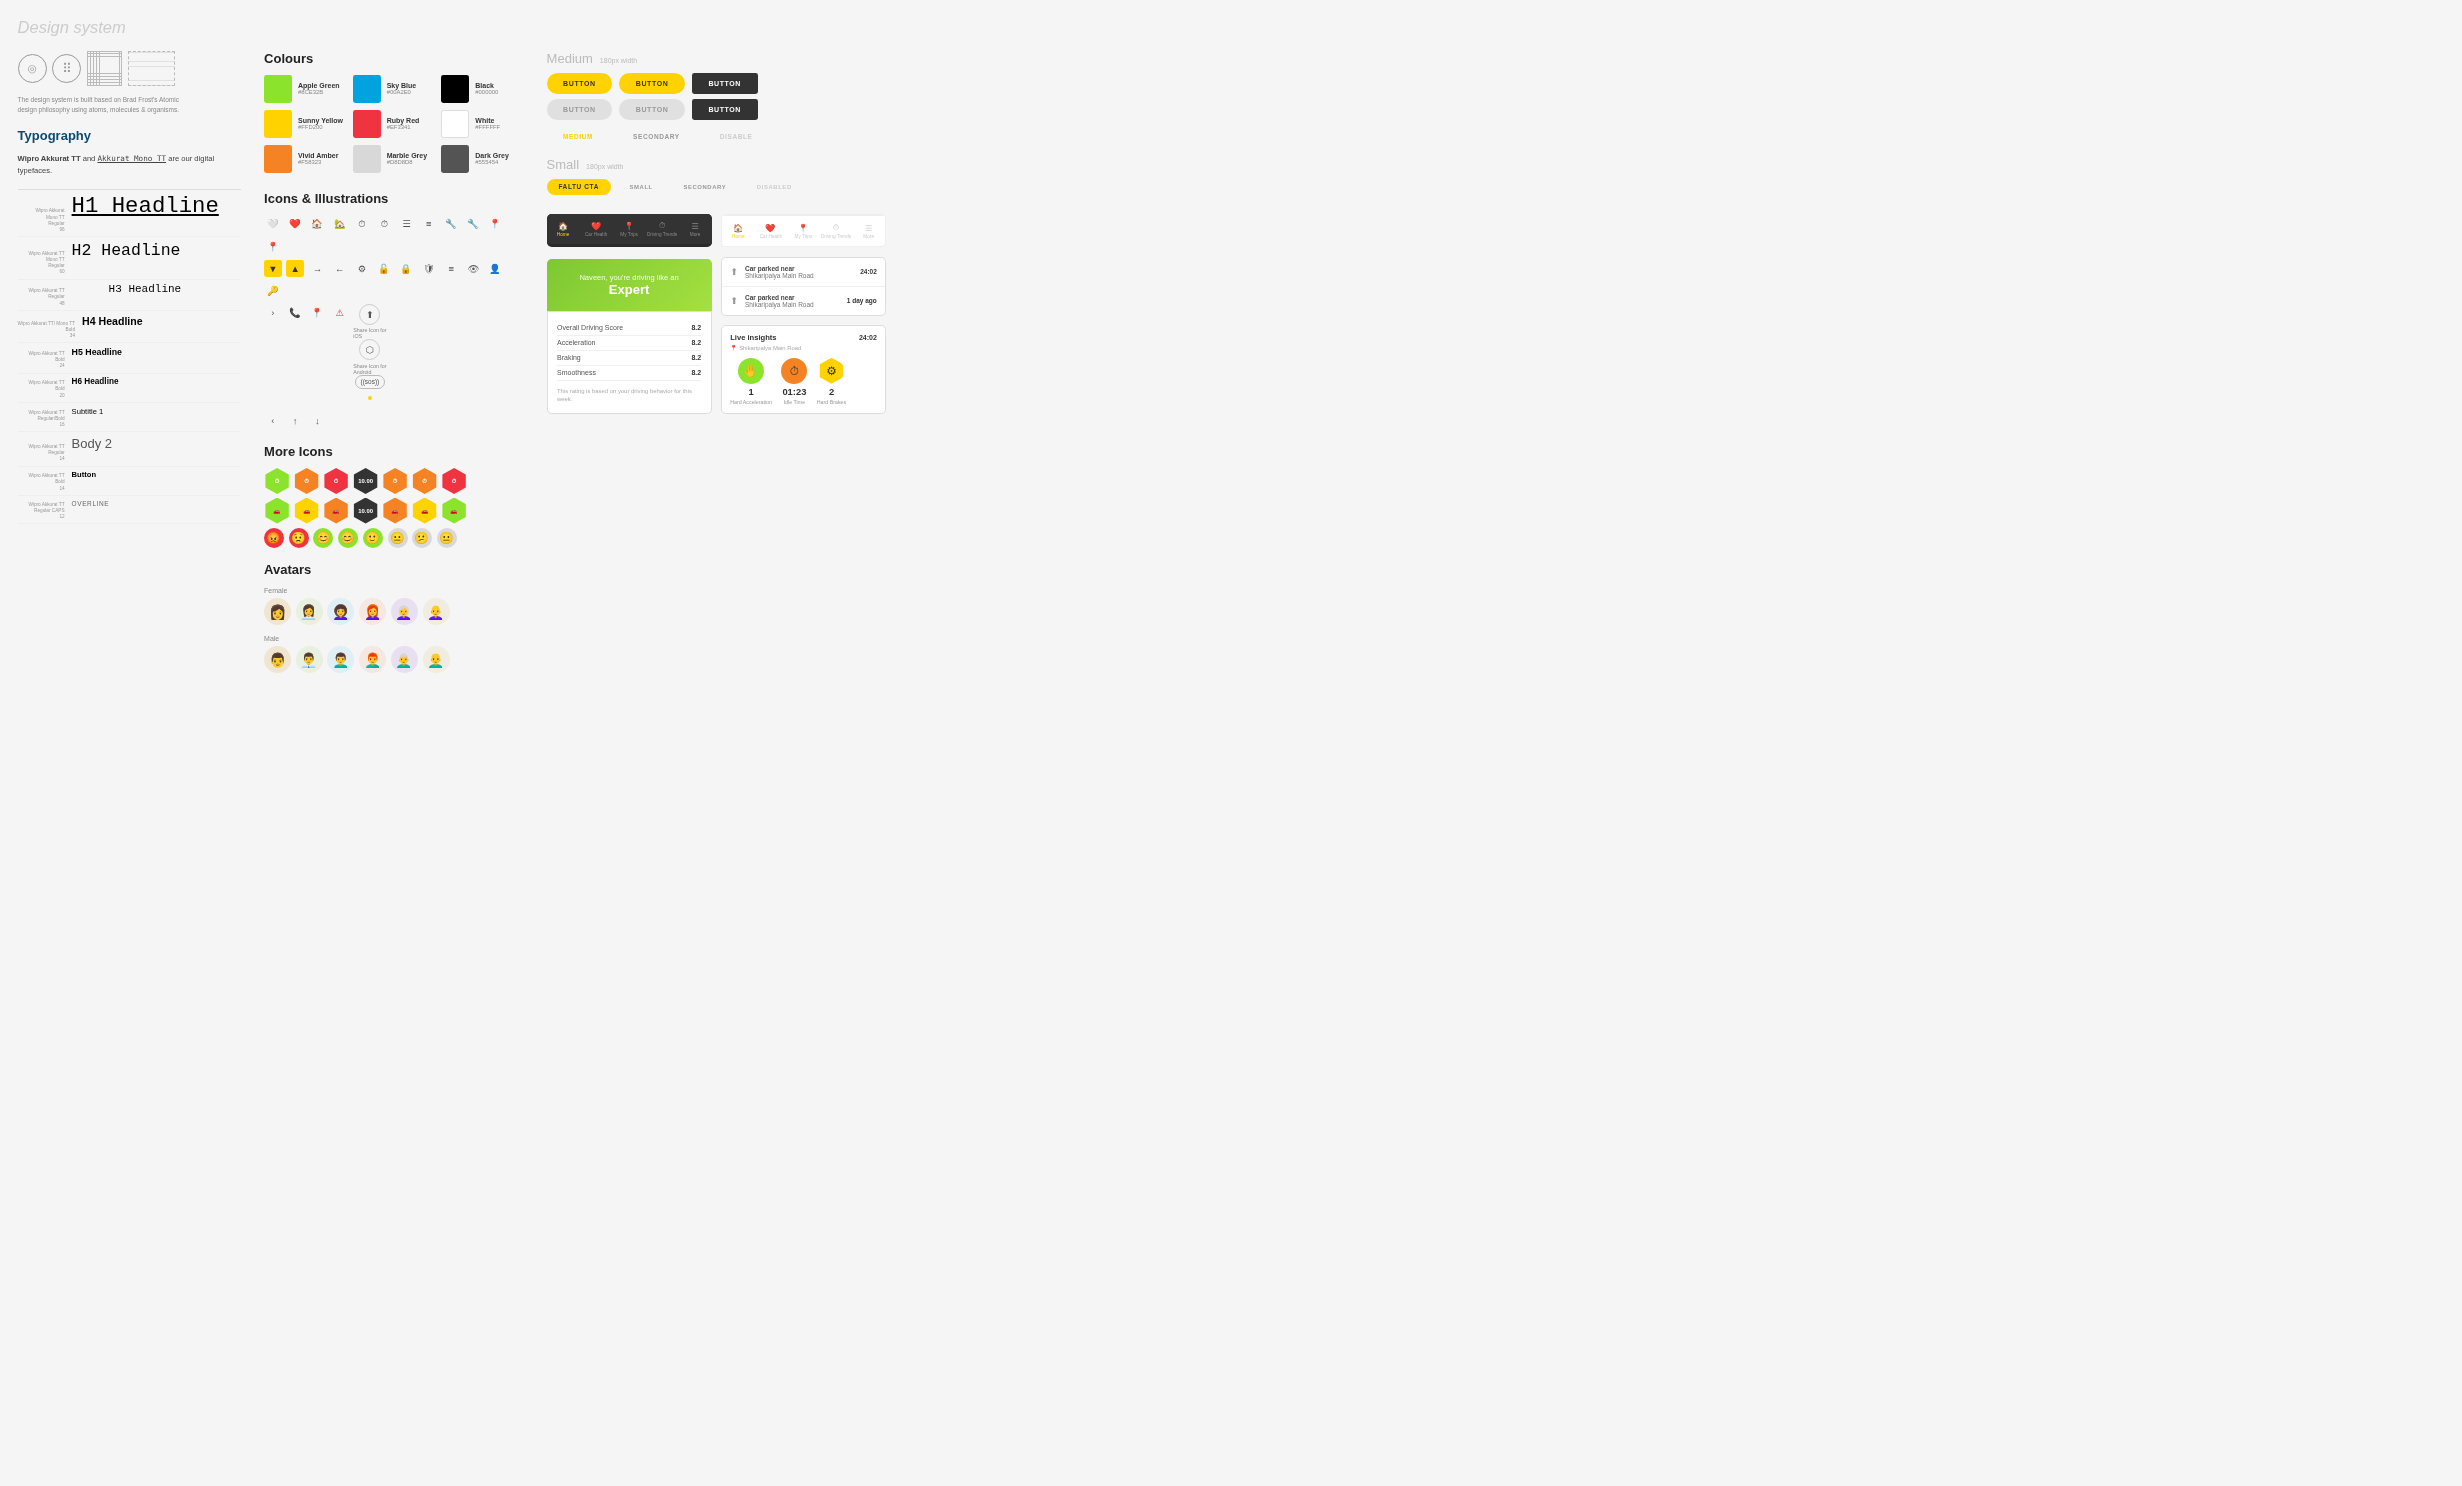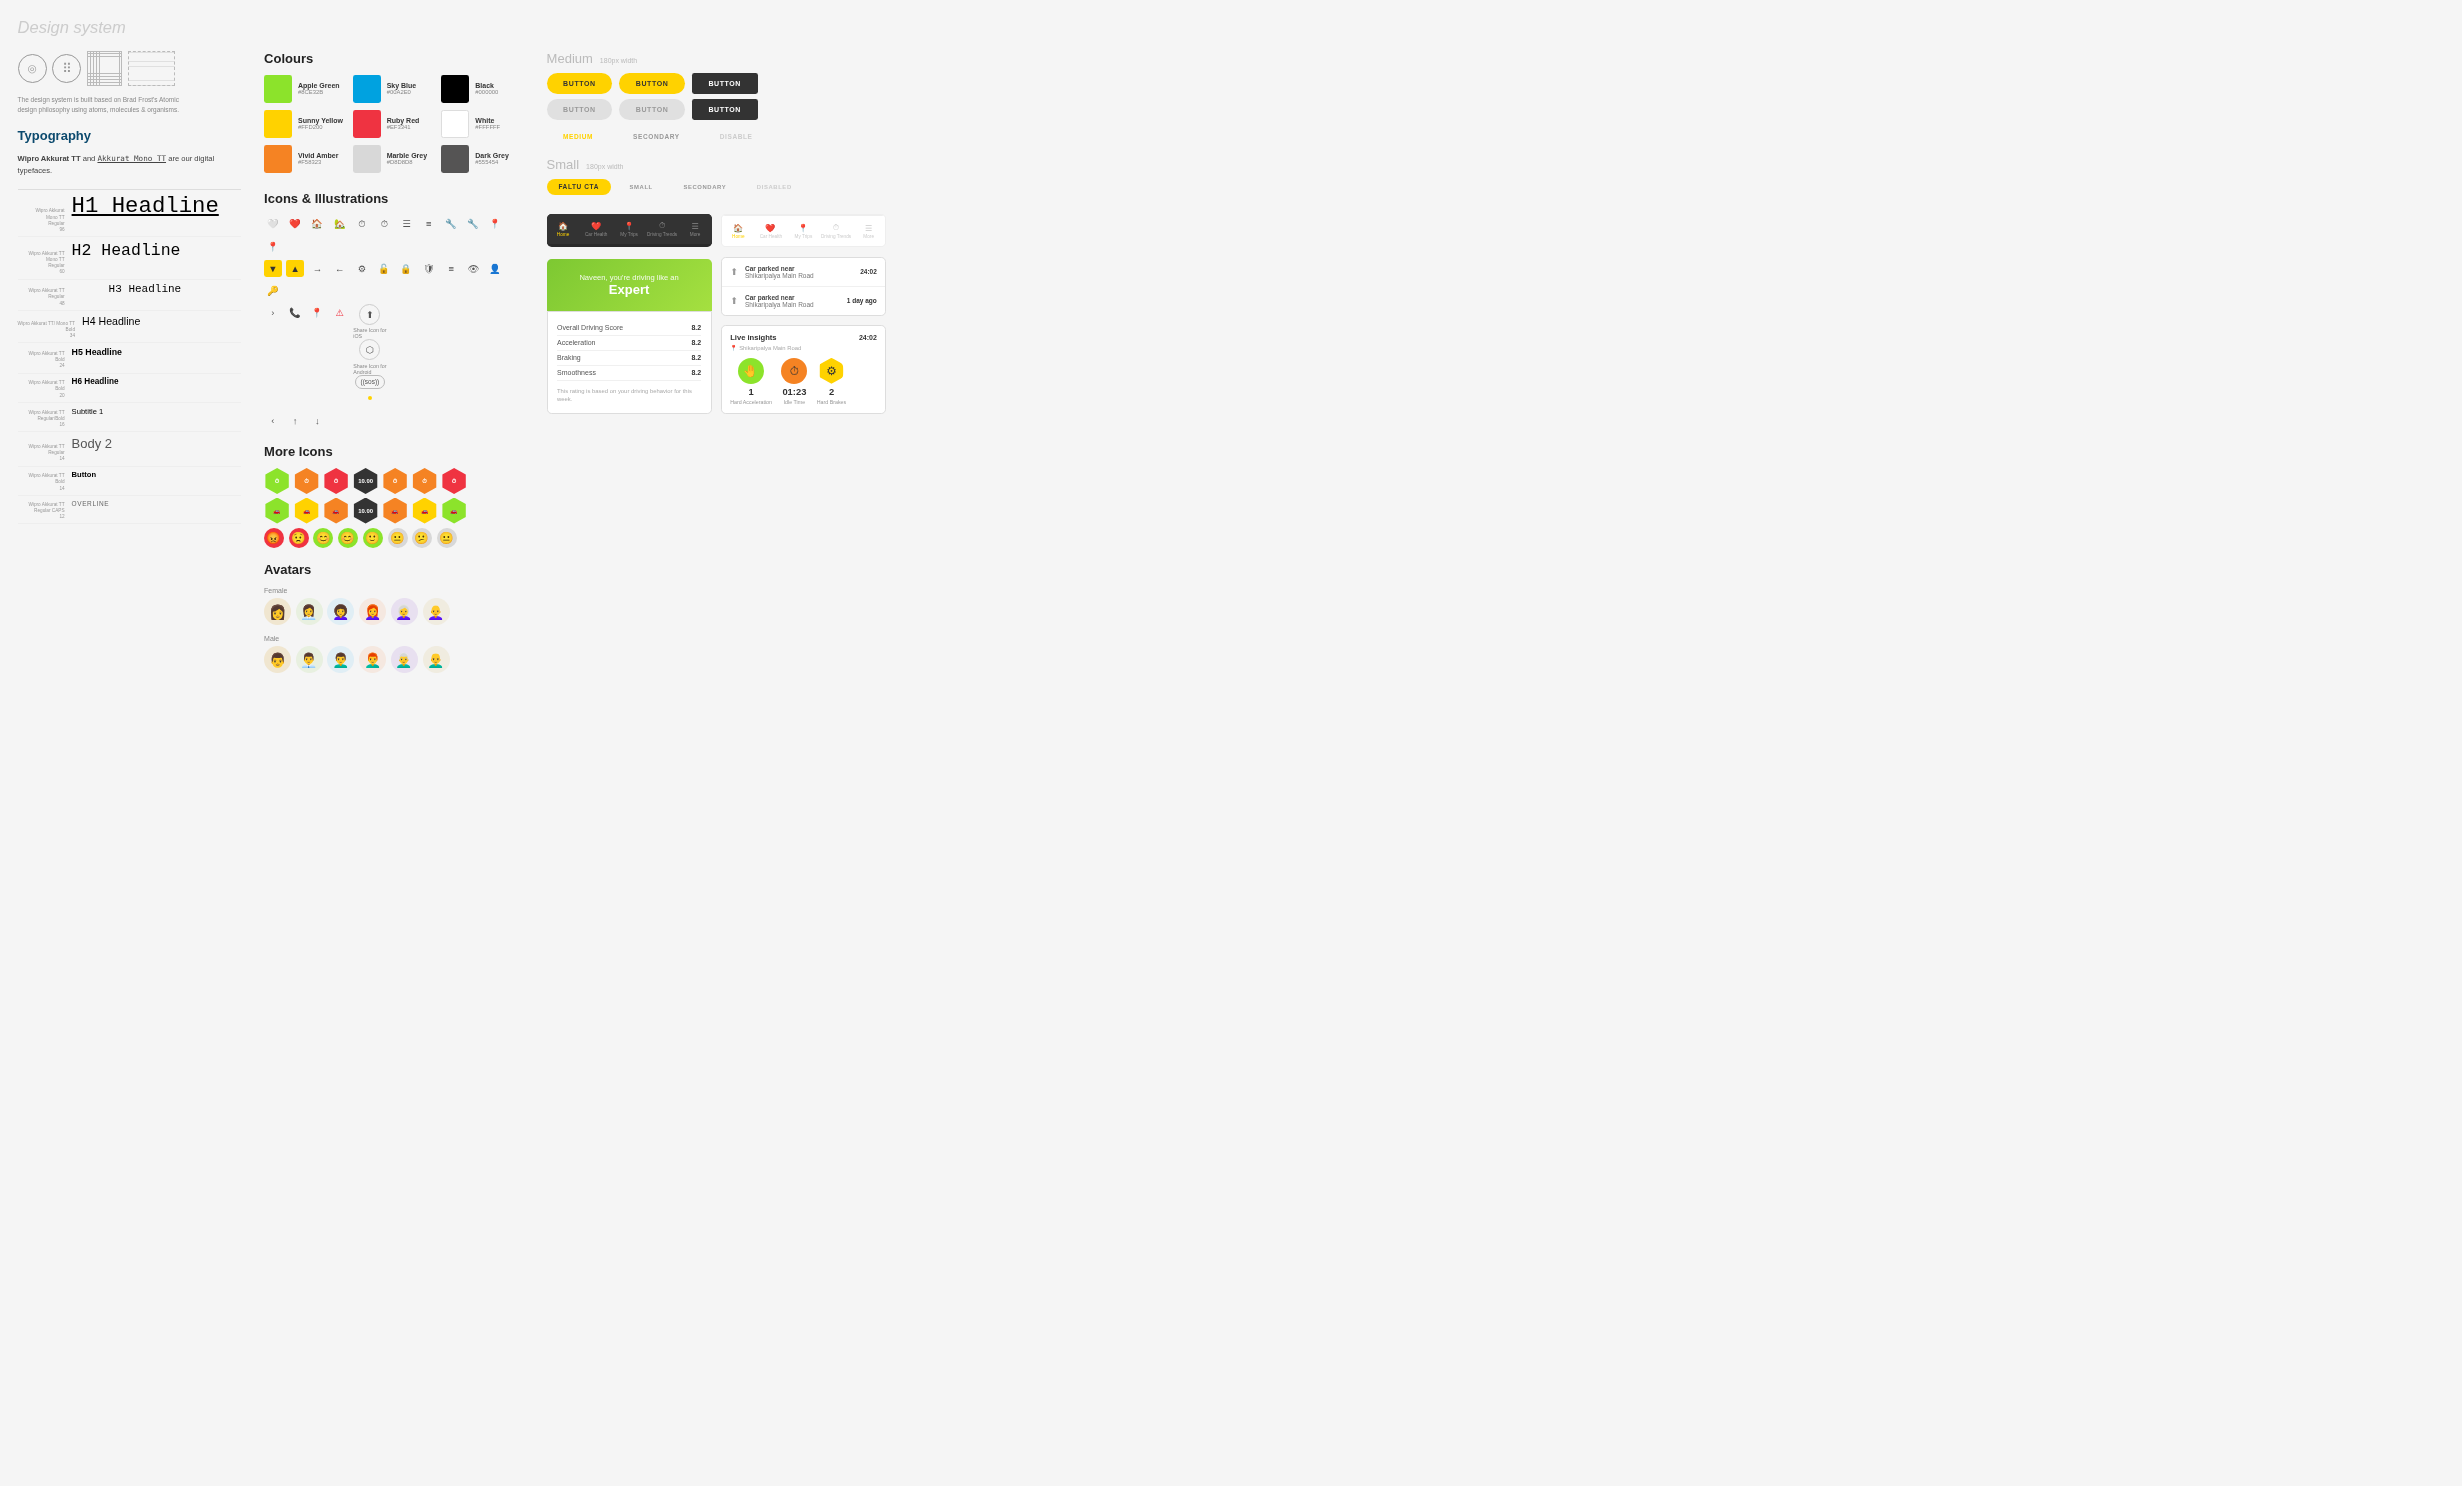--- a/index.html
+++ b/index.html
@@ -100,21 +100,21 @@
       min-width: 47px;
       line-height: 1.3;
       text-align: right;
     }
     .type-specimen {
       color: #000000;
     }
     .h1-spec { font-size: 22.3px; font-family: 'Courier New', monospace; text-decoration: underline; }
     .h2-spec { font-size: 16.5px; font-family: 'Courier New', monospace; }
     .h3-spec { font-size: 11px; font-family: 'Courier New', monospace; margin-left: 37px; }
-    .h4-spec { font-size: 10.6px; font-weight: normal; }
+    .h4-spec { font-size: 10.6px; font-weight: bold; }
     .h5-spec { font-size: 8.8px; font-weight: bold; }
     .h6-spec { font-size: 8.2px; font-weight: bold; }
     .sub1-spec { font-size: 7.6px; }
     .body2-spec { font-size: 13px; color: #555; }
     .button-spec { font-size: 7.6px; font-weight: bold; }
     .overline-spec { font-size: 6.5px; text-transform: uppercase; letter-spacing: 0.6px; color: #666; }
 
     
     .mid-col {}
 

